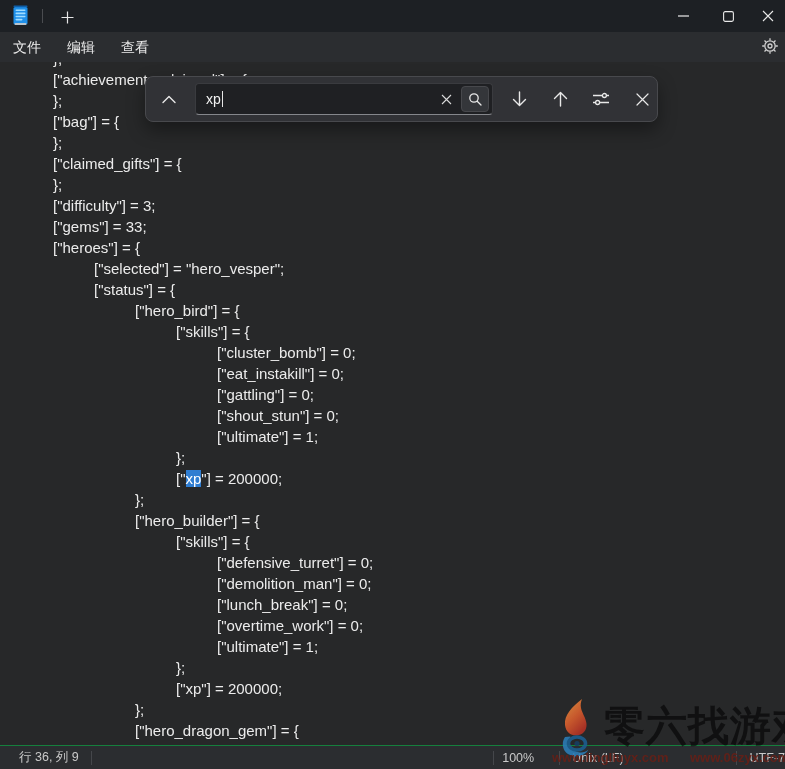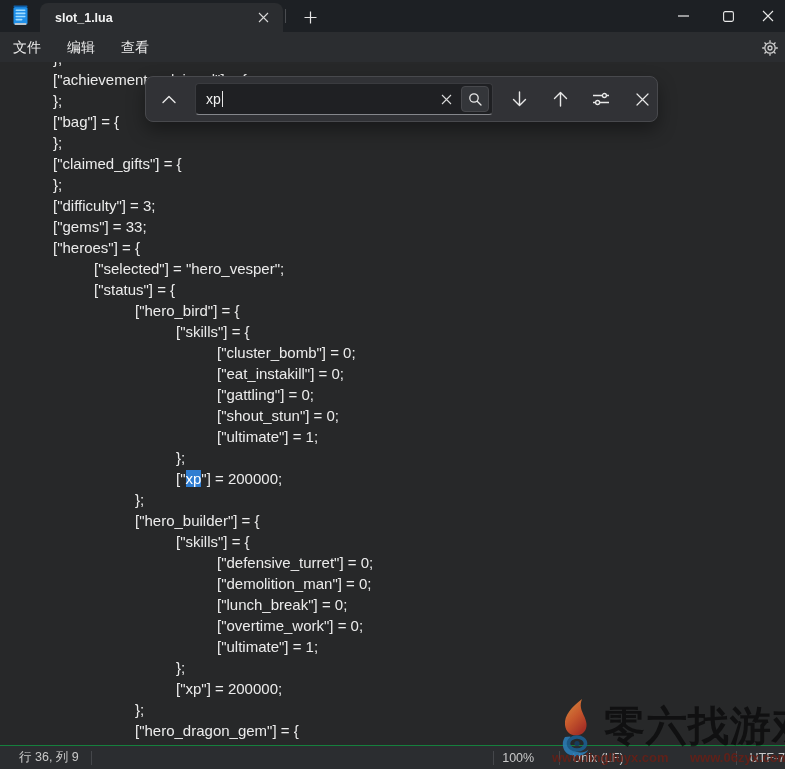--- a/index.html
+++ b/index.html
@@ -32,21 +32,21 @@
   .new-tab {
     width:28px; height:28px; margin:2px 0 0 10px; border-radius:4px;
     display:flex; align-items:center; justify-content:center; align-self:center; cursor:pointer;
   }
   .win-controls { margin-left:auto; display:flex; }
   .win-btn { width:45px; height:32px; display:flex; align-items:center; justify-content:center; cursor:pointer; }
   .win-btn:last-child { width:34px; justify-content:flex-start; padding-left:11px; }
 
   
   .menubar {
-    height:30px; background:#2b2d30; display:flex; align-items:flex-end;
+    height:30px; background:#2b2d30; display:flex; align-items:flex-start;
     flex:0 0 30px; position:relative; z-index:25;
   }
   .menu-item {
     padding:0 13px; font-size:14px; color:#ececec; line-height:30px;
     cursor:pointer; white-space:nowrap;
   }
   .menu-spacer { flex:1; }
   .gear-btn { width:30px; height:28px; display:flex; align-items:center; justify-content:center; cursor:pointer; margin-right:0px; }
 
   
@@ -124,28 +124,20 @@
       <rect x="2.5" y="2" width="14" height="17.5" rx="1.6" fill="#1f8fe8"></rect>
       <rect x="3.6" y="18" width="11.8" height="2" rx="0.8" fill="#b9c4cc"></rect>
       <rect x="4.5" y="4.5" width="10" height="1.6" rx="0.8" fill="#9fdcff"></rect>
       <rect x="4.5" y="7.6" width="10" height="1.6" rx="0.8" fill="#9fdcff"></rect>
       <rect x="4.5" y="10.7" width="10" height="1.6" rx="0.8" fill="#9fdcff"></rect>
       <rect x="4.5" y="13.8" width="7" height="1.6" rx="0.8" fill="#9fdcff"></rect>
       <rect x="2.5" y="0.6" width="14" height="1.6" rx="0.8" fill="#0f5ea8"></rect>
     </svg>
   </div>
 
-  <div class="tab">
-    <span class="tab-title">slot_1.lua</span>
-    <span class="tab-close">
-      <svg width="11" height="11" viewBox="0 0 11 11">
-        <path d="M1 1 L10 10 M10 1 L1 10" stroke="#d8d8d8" stroke-width="1.1" fill="none"></path>
-      </svg>
-    </span>
-  </div>
   <div class="tab-sep"></div>
 
   <div class="new-tab">
     <svg width="13" height="13" viewBox="0 0 13 13">
       <path d="M6.5 0.5 V12.5 M0.5 6.5 H12.5" stroke="#e6e6e6" stroke-width="1.2" fill="none"></path>
     </svg>
   </div>
 
   <div class="win-controls">
     <div class="win-btn">

